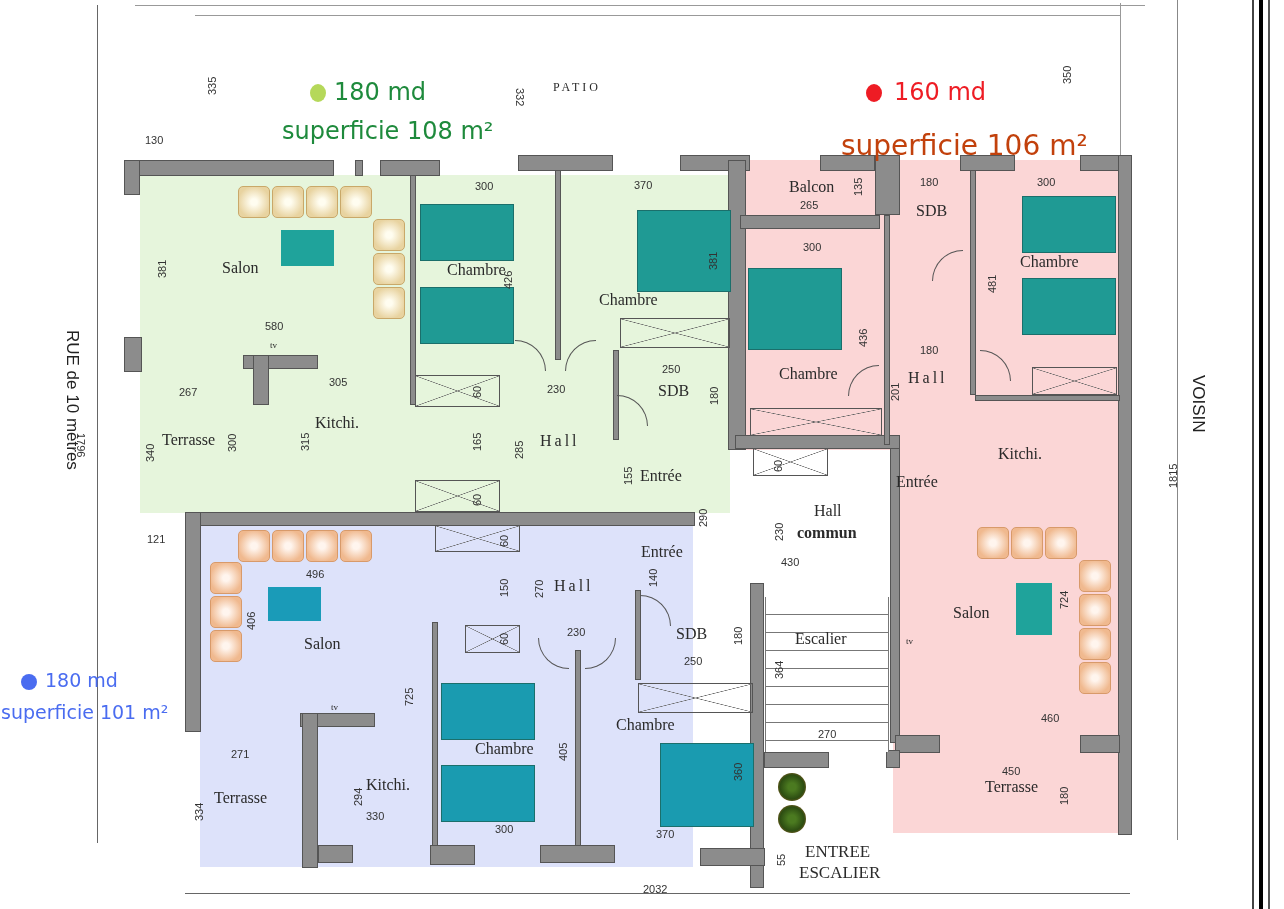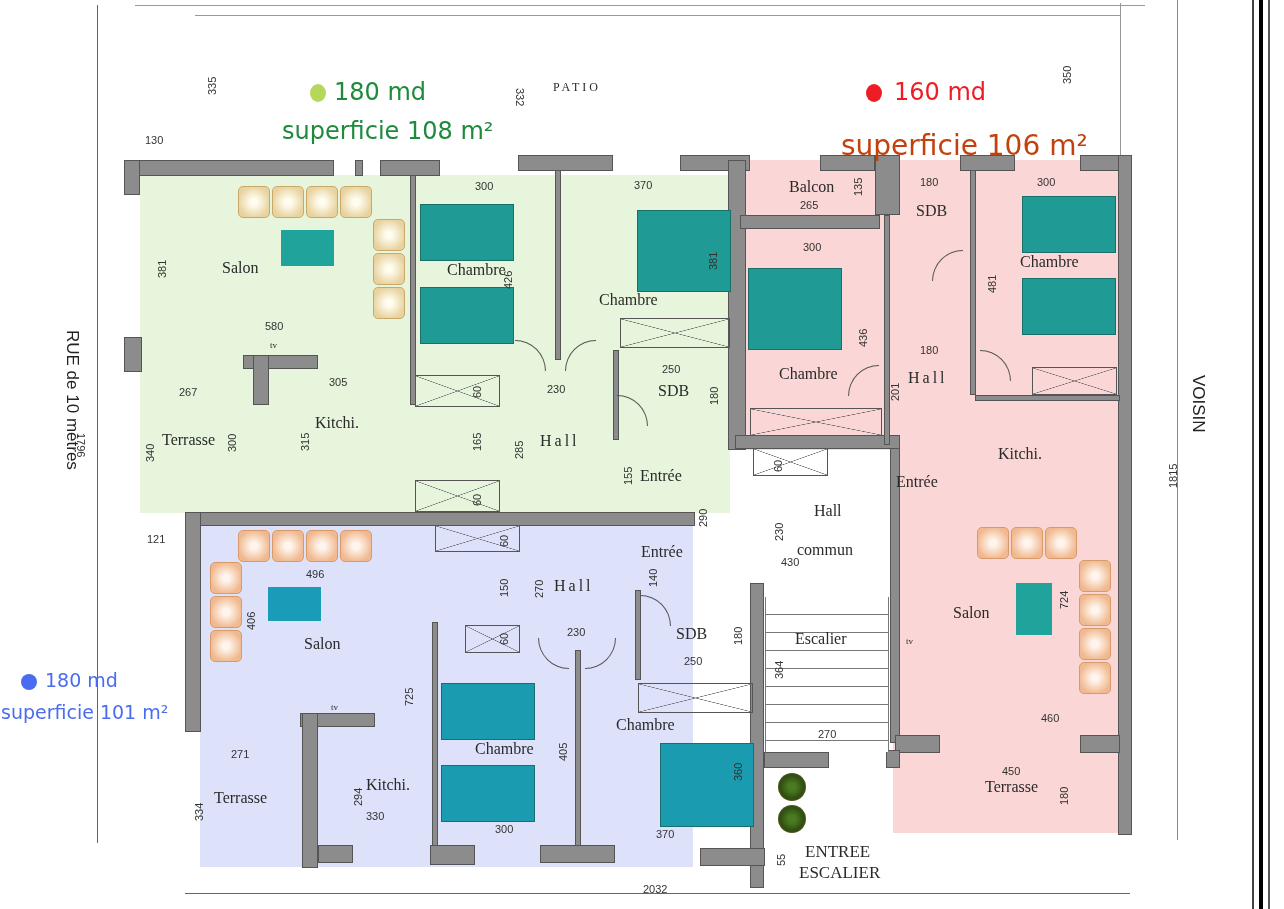--- a/index.html
+++ b/index.html
@@ -213,21 +213,21 @@
 <div class="lbl" style="left:554px;top:577px;letter-spacing:3px;">Hall</div>
 <div class="lbl" style="left:641px;top:543px;">Entrée</div>
 <div class="lbl" style="left:676px;top:625px;">SDB</div>
 <div class="lbl" style="left:475px;top:740px;">Chambre</div>
 <div class="lbl" style="left:616px;top:716px;">Chambre</div>
 <div class="lbl" style="left:366px;top:776px;">Kitchi.</div>
 <div class="lbl" style="left:214px;top:789px;">Terrasse</div>
 <div class="lbl sm" style="left:331px;top:702px;font-size:9px;">tv</div>
 
 <div class="lbl" style="left:814px;top:502px;">Hall</div>
-<div class="lbl" style="left:797px;top:541px;">commun</div>
+<div class="lbl" style="left:797px;top:524px;font-weight:bold;">commun</div>
 <div class="lbl" style="left:795px;top:630px;">Escalier</div>
 
 <div class="dim" style="left:145px;top:134px;">130</div>
 <div class="dim" style="left:475px;top:180px;">300</div>
 <div class="dim" style="left:634px;top:179px;">370</div>
 <div class="dim" style="left:265px;top:320px;">580</div>
 <div class="dim" style="left:329px;top:376px;">305</div>
 <div class="dim" style="left:179px;top:386px;">267</div>
 <div class="dim" style="left:547px;top:383px;">230</div>
 <div class="dim" style="left:662px;top:363px;">250</div>

